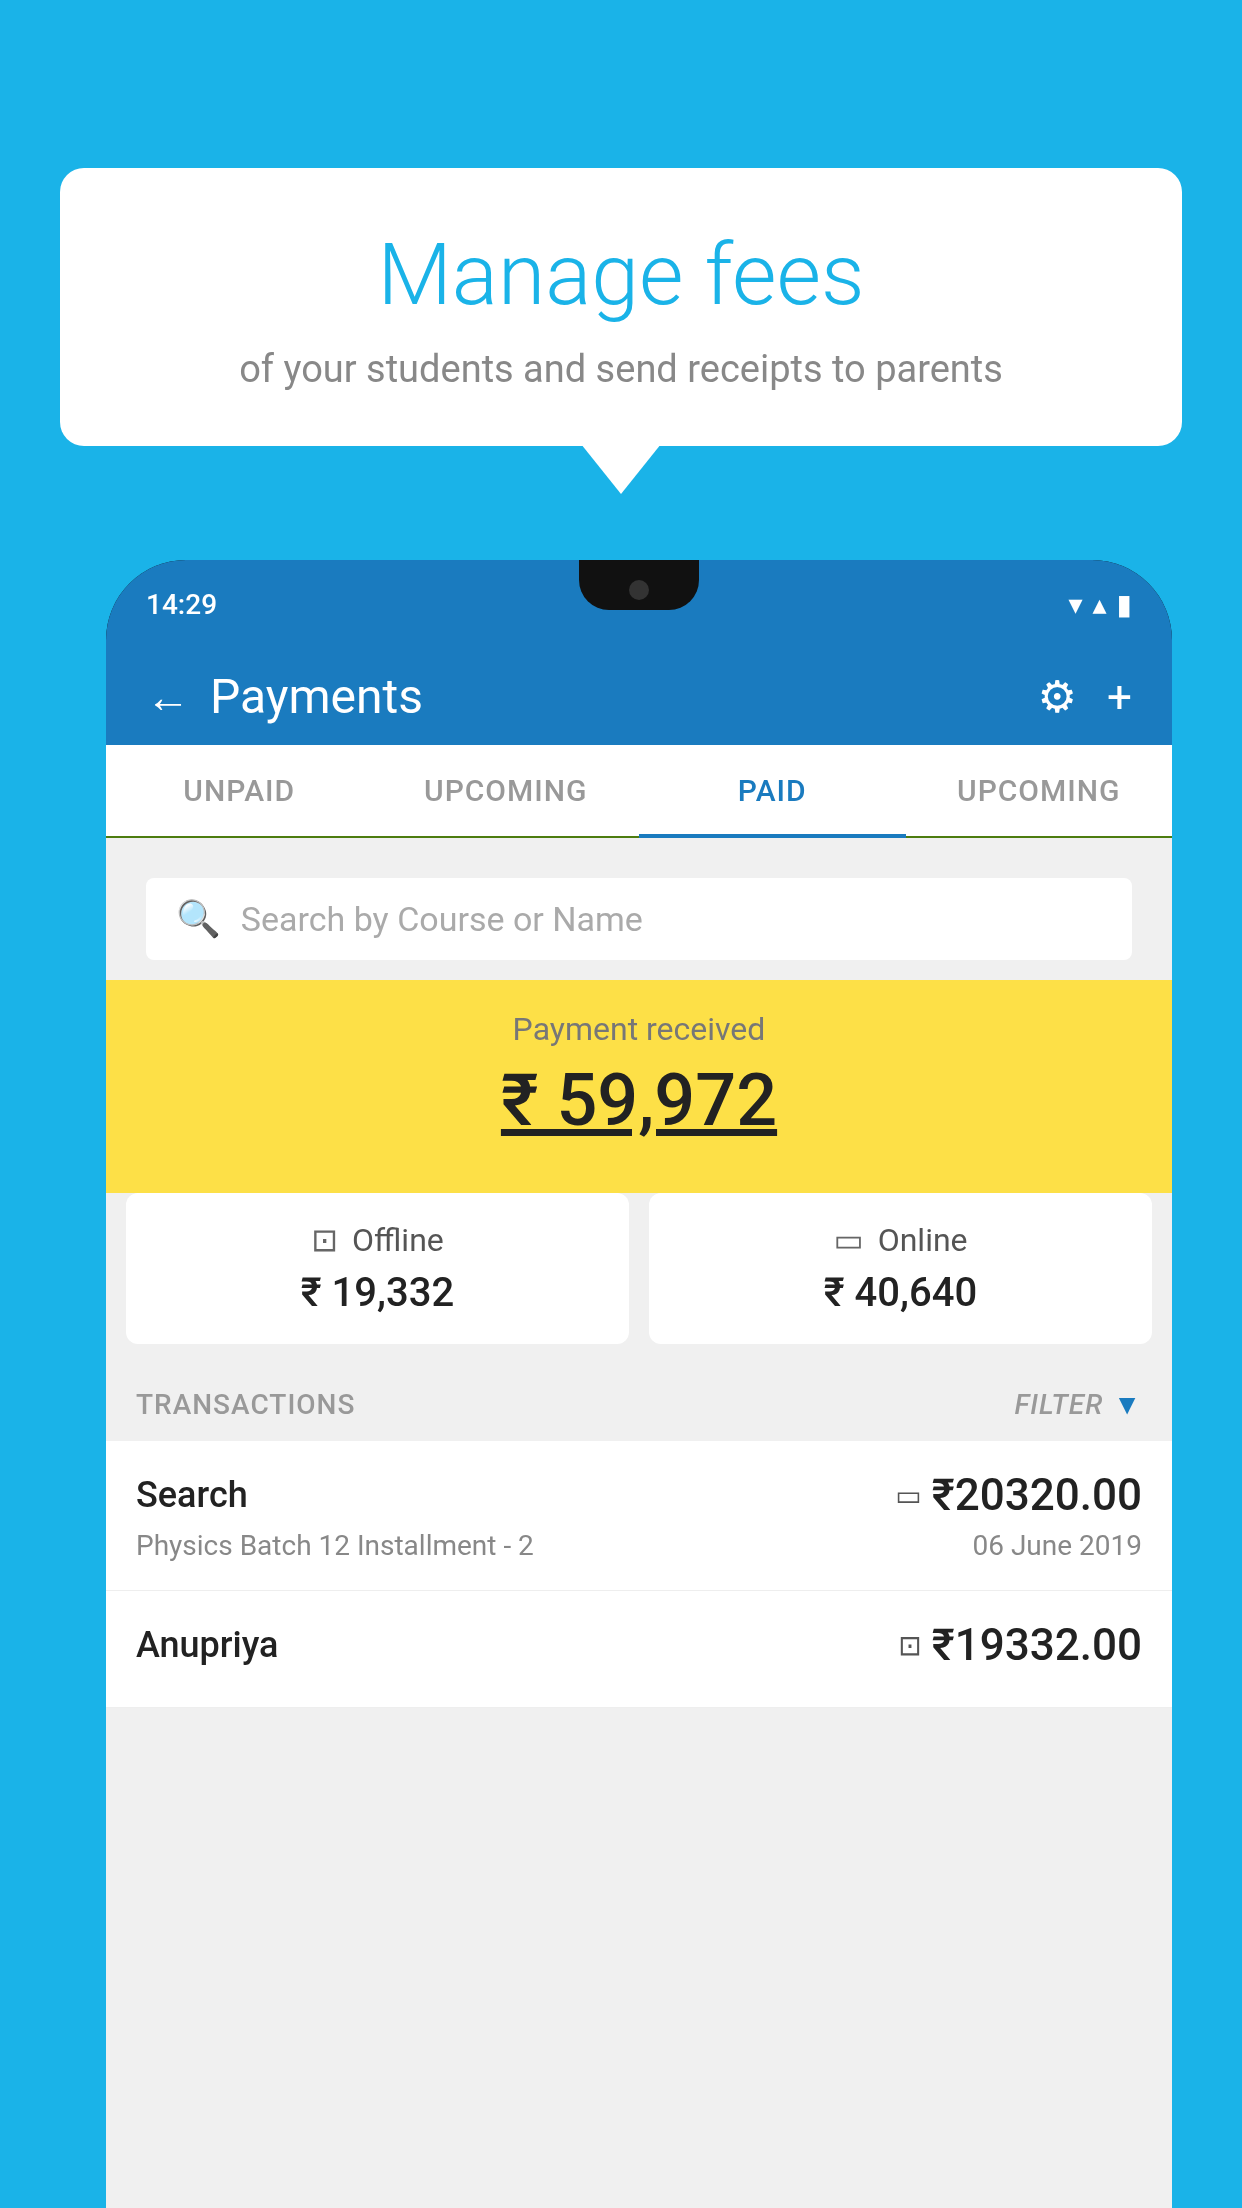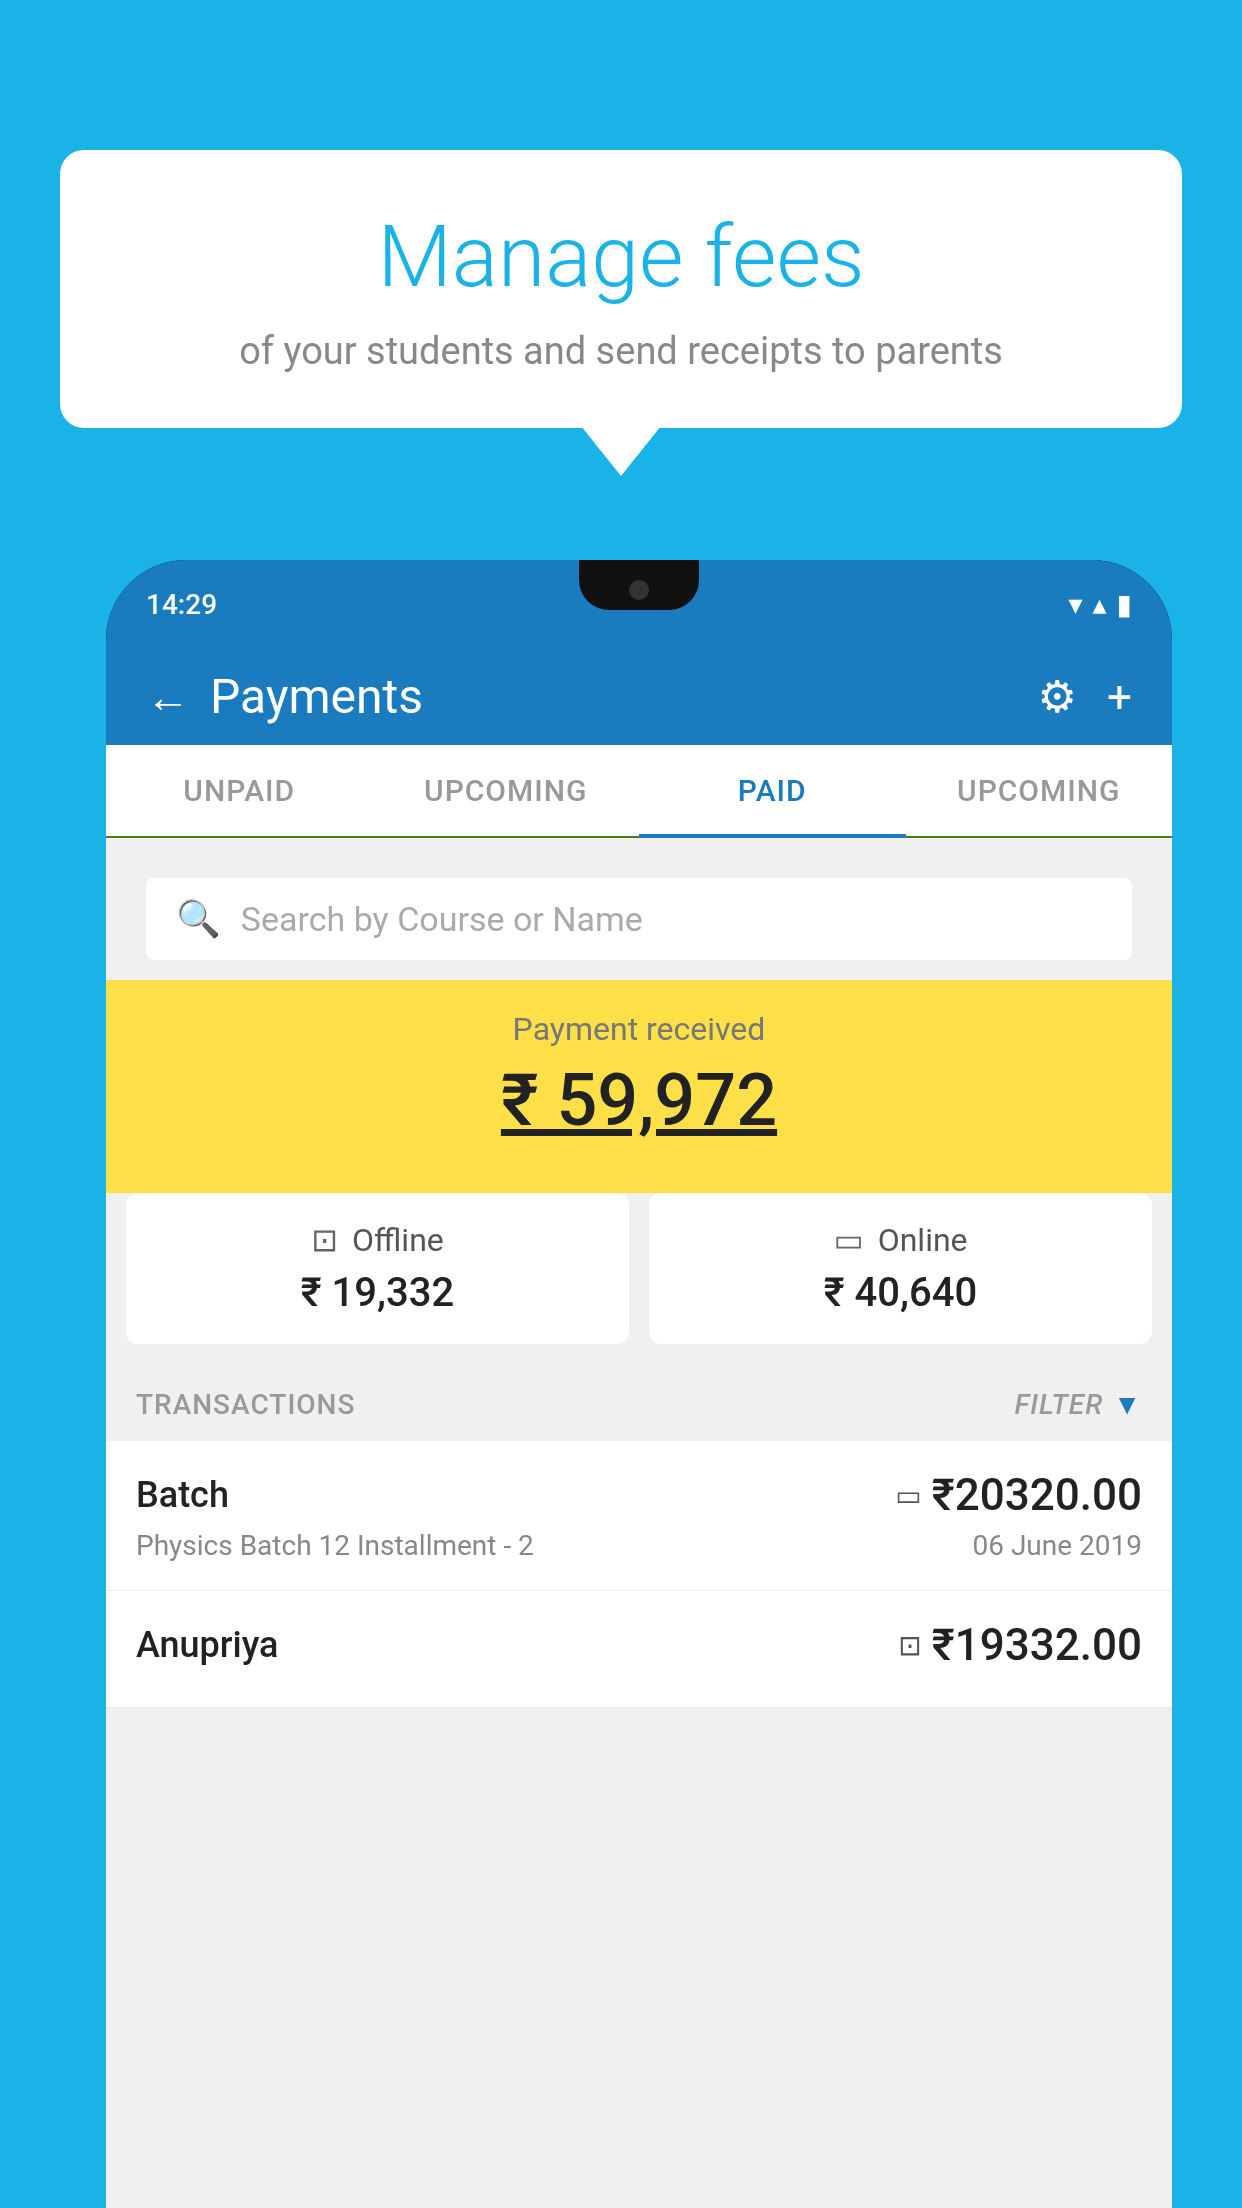--- a/index.html
+++ b/index.html
@@ -9,21 +9,21 @@
       height: 2208px;
       background-color: #1ab3e8;
       font-family: 'Roboto', Arial, sans-serif;
       overflow: hidden;
       position: relative;
     }
 
     
     .speech-bubble-container {
       position: absolute;
-      top: 150px;
+      top: 168px;
       left: 60px;
       right: 60px;
     }
 
     .speech-bubble {
       background: white;
       border-radius: 24px;
       padding: 60px 60px 55px;
       text-align: center;
       position: relative;
@@ -449,21 +449,21 @@
       <div class="transactions-header">
         <span class="transactions-label">TRANSACTIONS</span>
         <div class="filter-btn">
           <span>FILTER</span>
           <span class="filter-icon">▼</span>
         </div>
       </div>
 
       <div class="transaction-row">
         <div class="transaction-top">
-          <span class="transaction-name">Batch</span>
+          <span class="transaction-name">Search</span>
           <div class="transaction-amount-row">
             <span class="transaction-icon">▭</span>
             <span class="transaction-amount">₹20320.00</span>
           </div>
         </div>
         <div class="transaction-bottom">
           <span class="transaction-course">Physics Batch 12 Installment - 2</span>
           <span class="transaction-date">06 June 2019</span>
         </div>
       </div>

